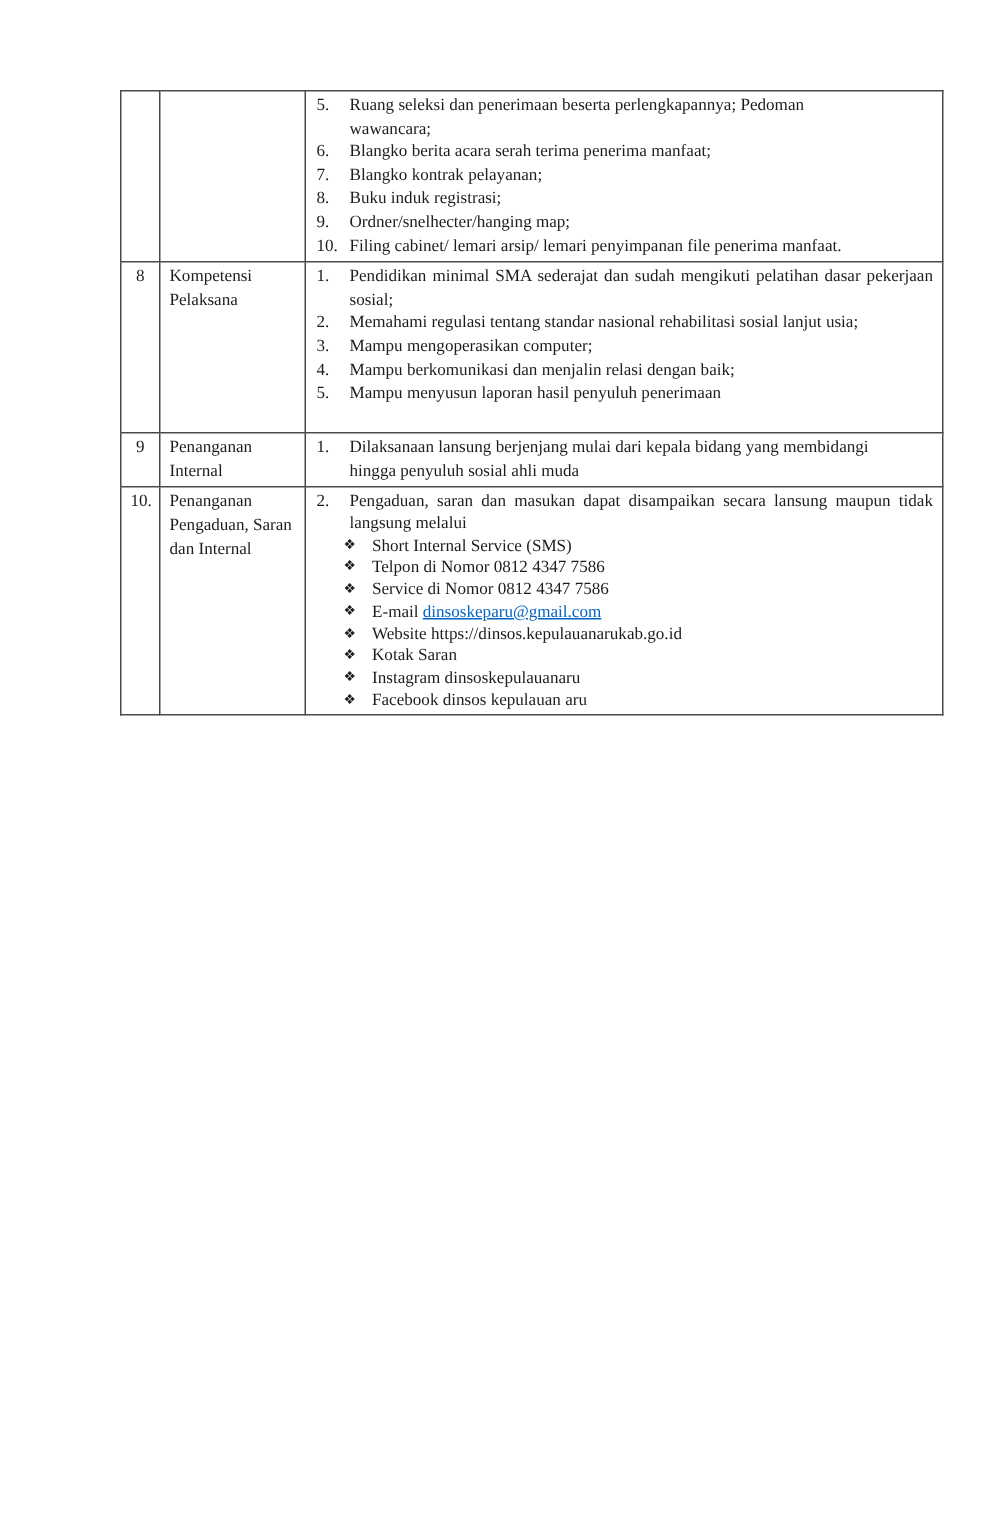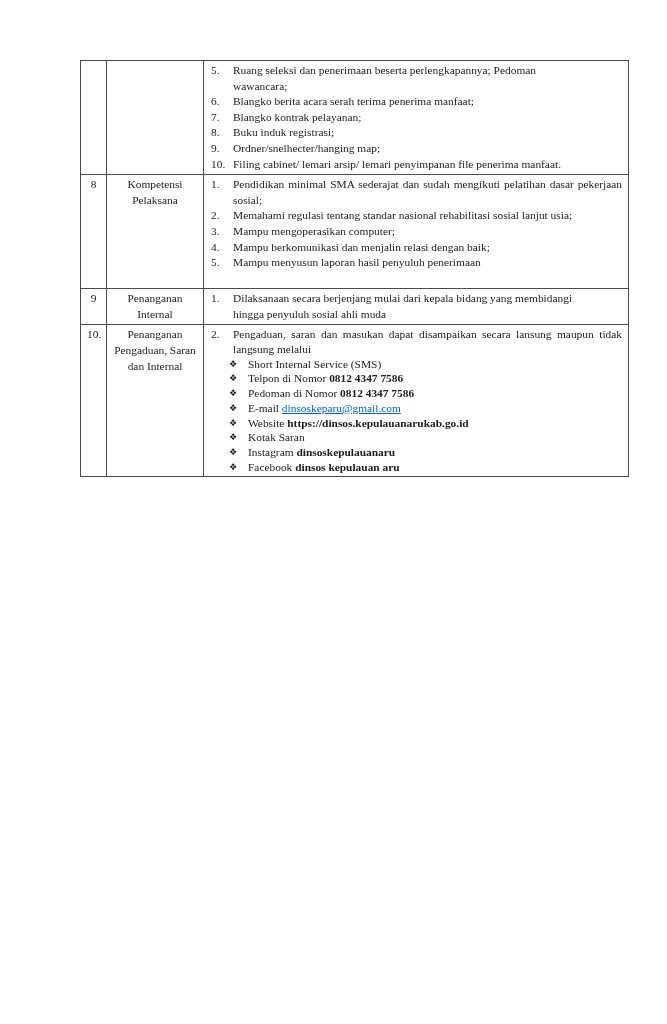--- a/index.html
+++ b/index.html
@@ -42,21 +42,20 @@
   table.doc-table tr:nth-child(4) { height: 150px; }
 
   td.col-no {
     text-align: center;
     padding-left: 1px;
     padding-right: 1px;
   }
   td.col-label {
     padding-left: 7px;
     padding-right: 3px;
-    text-align: center;
   }
   td.col-content {
     padding-right: 7px;
   }
   tr.tight .col-content { line-height: 14.7px; }
 
   .item {
     position: relative;
     padding-left: 23px;
   }
@@ -68,21 +67,21 @@
   .item.bullet {
     padding-left: 38px;
   }
   .item.bullet .marker {
     left: 19px;
     font-family: "DejaVu Sans", sans-serif;
     font-size: 9.2px;
   }
   .item.justify { text-align: justify; }
   .item .txt { white-space: pre-wrap; }
-  .bold { font-weight: bold; }
+  .bold { font-weight: normal; }
   a.email-link {
     color: var(--link-color, #0563C1);
     cursor: pointer;
   }
 </style>
 </head>
 <body style="color: rgb(28, 28, 28);">
 
 <div class="page">
   <table class="doc-table">
@@ -113,32 +112,32 @@
             <div class="item numbered"><span class="marker">2.</span><span class="txt"><span>Memahami regulasi tentang standar nasional rehabilitasi sosial lanjut usia;</span></span></div>
             <div class="item numbered"><span class="marker">3.</span><span class="txt"><span>Mampu mengoperasikan computer;</span></span></div>
             <div class="item numbered"><span class="marker">4.</span><span class="txt"><span>Mampu berkomunikasi dan menjalin relasi dengan baik;</span></span></div>
             <div class="item numbered"><span class="marker">5.</span><span class="txt"><span>Mampu menyusun laporan hasil penyuluh penerimaan</span></span></div>
           </td>
         </tr>
         <tr>
           <td class="col-no">9</td>
           <td class="col-label">Penanganan Internal</td>
           <td class="col-content">
-            <div class="item numbered"><span class="marker">1.</span><span class="txt"><span>Dilaksanaan secara berjenjang mulai dari kepala bidang yang membidangi
+            <div class="item numbered"><span class="marker">1.</span><span class="txt"><span>Dilaksanaan lansung berjenjang mulai dari kepala bidang yang membidangi
 hingga penyuluh sosial ahli muda</span></span></div>
           </td>
         </tr>
         <tr class="tight">
           <td class="col-no">10.</td>
           <td class="col-label">Penanganan Pengaduan, Saran dan Internal</td>
           <td class="col-content">
             <div class="item numbered justify"><span class="marker">2.</span><span class="txt"><span>Pengaduan, saran dan masukan dapat disampaikan secara lansung maupun tidak langsung melalui</span></span></div>
             <div class="item bullet"><span class="marker">❖</span><span class="txt"><span>Short Internal Service (SMS)</span></span></div>
             <div class="item bullet"><span class="marker">❖</span><span class="txt"><span>Telpon di Nomor </span><span class="bold">0812 4347 7586</span></span></div>
-            <div class="item bullet"><span class="marker">❖</span><span class="txt"><span>Pedoman di Nomor </span><span class="bold">0812 4347 7586</span></span></div>
+            <div class="item bullet"><span class="marker">❖</span><span class="txt"><span>Service di Nomor </span><span class="bold">0812 4347 7586</span></span></div>
             <div class="item bullet"><span class="marker">❖</span><span class="txt"><span>E-mail </span><a class="email-link" href="#">dinsoskeparu@gmail.com</a></span></div>
             <div class="item bullet"><span class="marker">❖</span><span class="txt"><span>Website </span><span class="bold">https://dinsos.kepulauanarukab.go.id</span></span></div>
             <div class="item bullet"><span class="marker">❖</span><span class="txt"><span>Kotak Saran</span></span></div>
             <div class="item bullet"><span class="marker">❖</span><span class="txt"><span>Instagram </span><span class="bold">dinsoskepulauanaru</span></span></div>
             <div class="item bullet"><span class="marker">❖</span><span class="txt"><span>Facebook </span><span class="bold">dinsos kepulauan aru</span></span></div>
           </td>
         </tr>
       </tbody>
   </table>
 </div>

